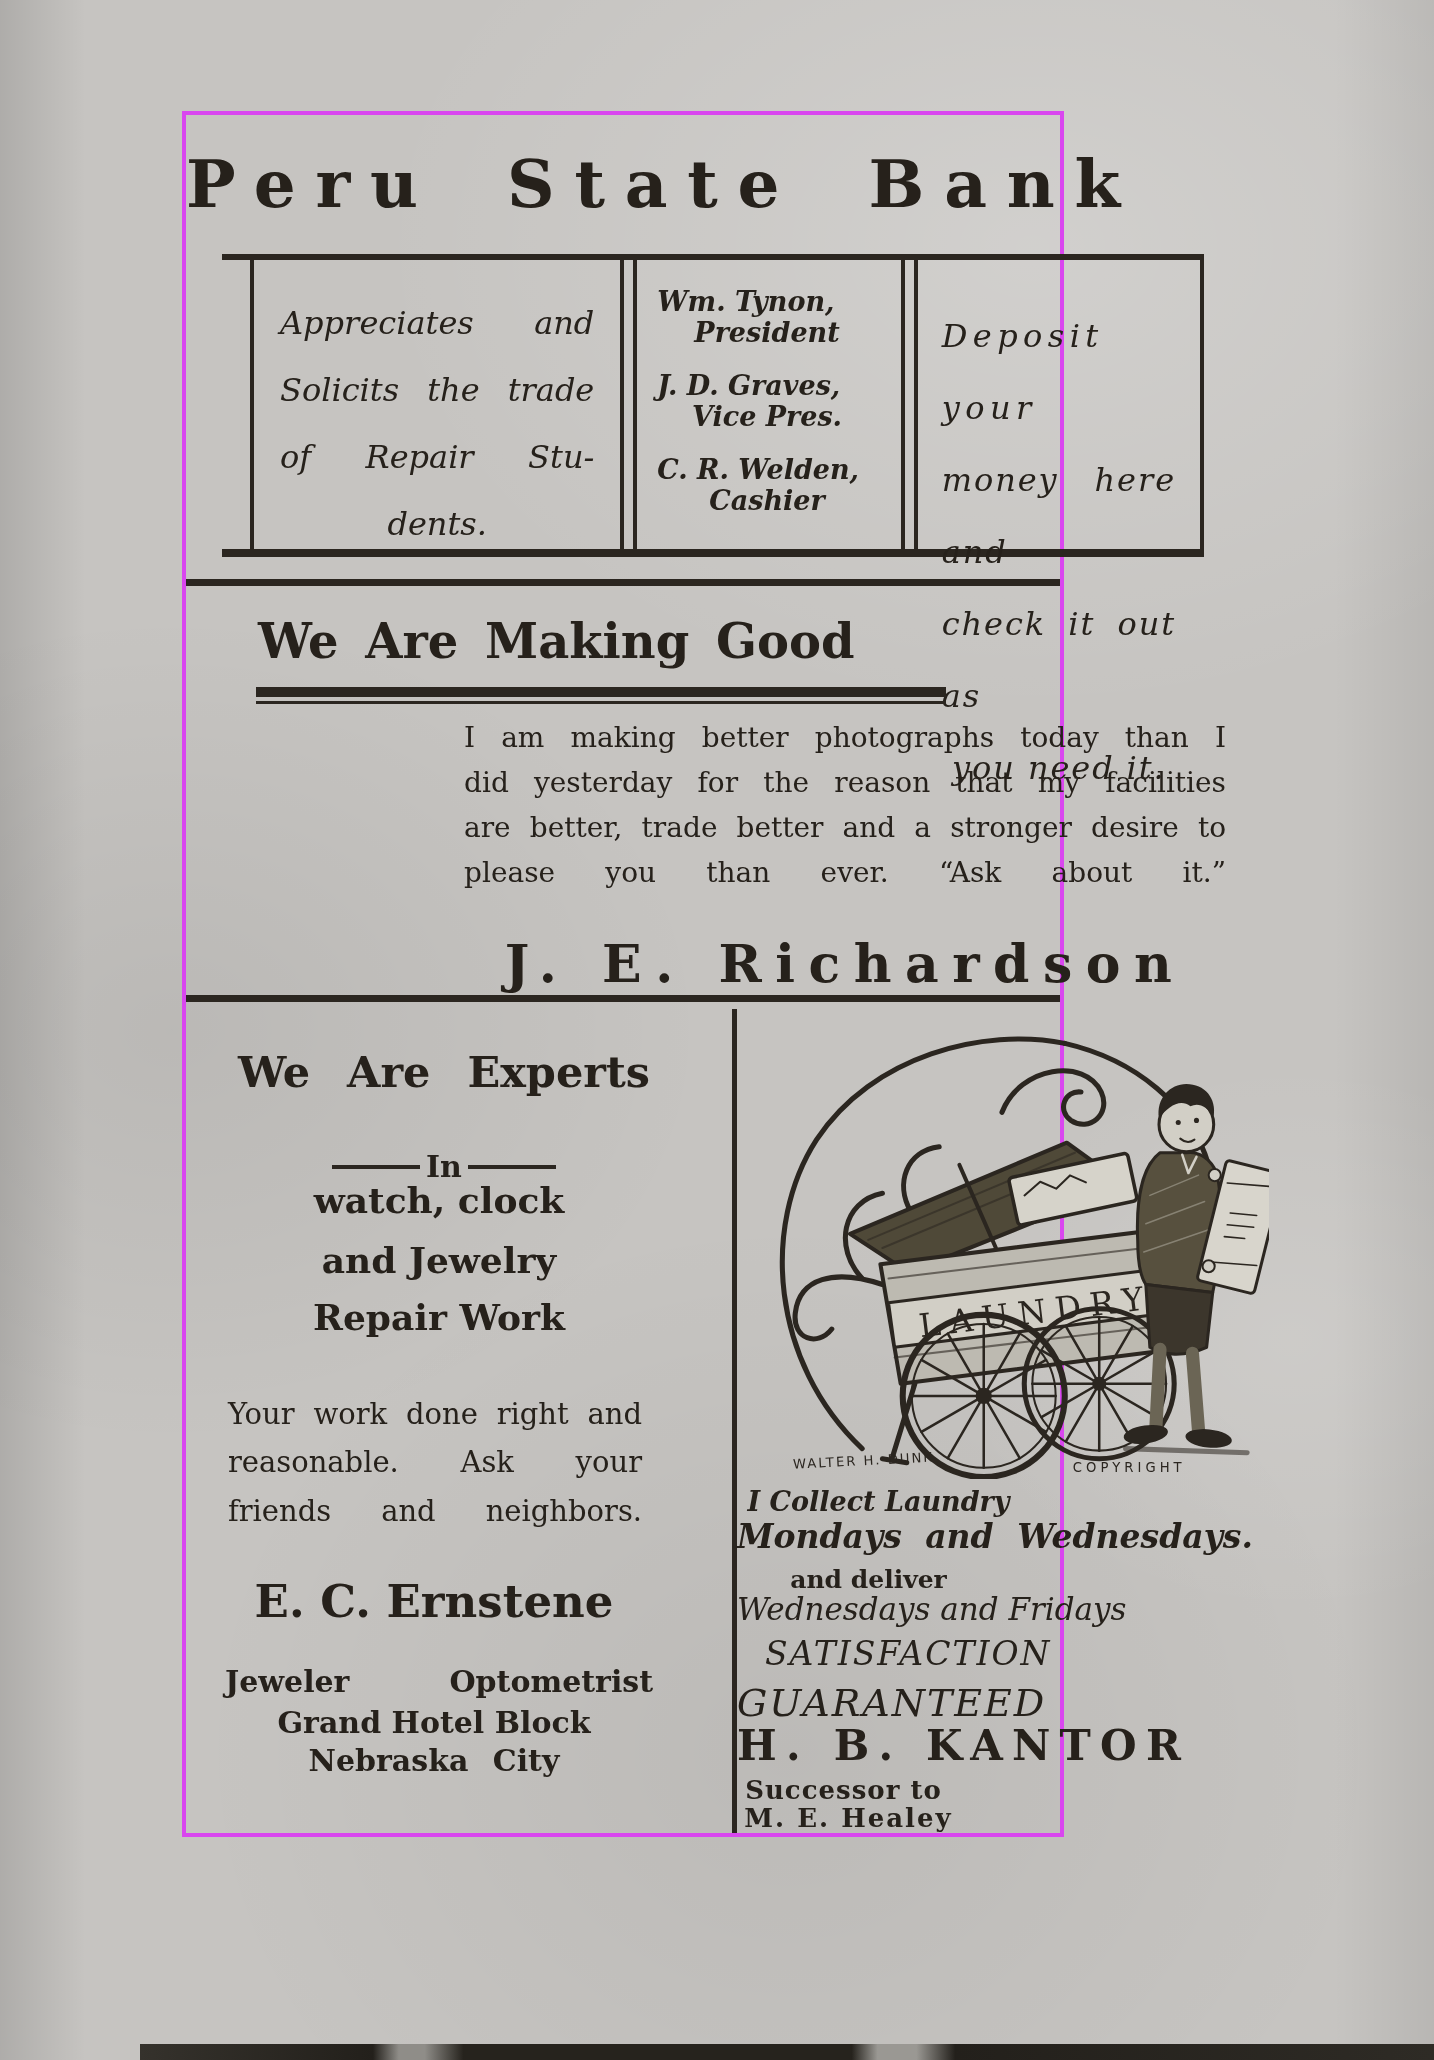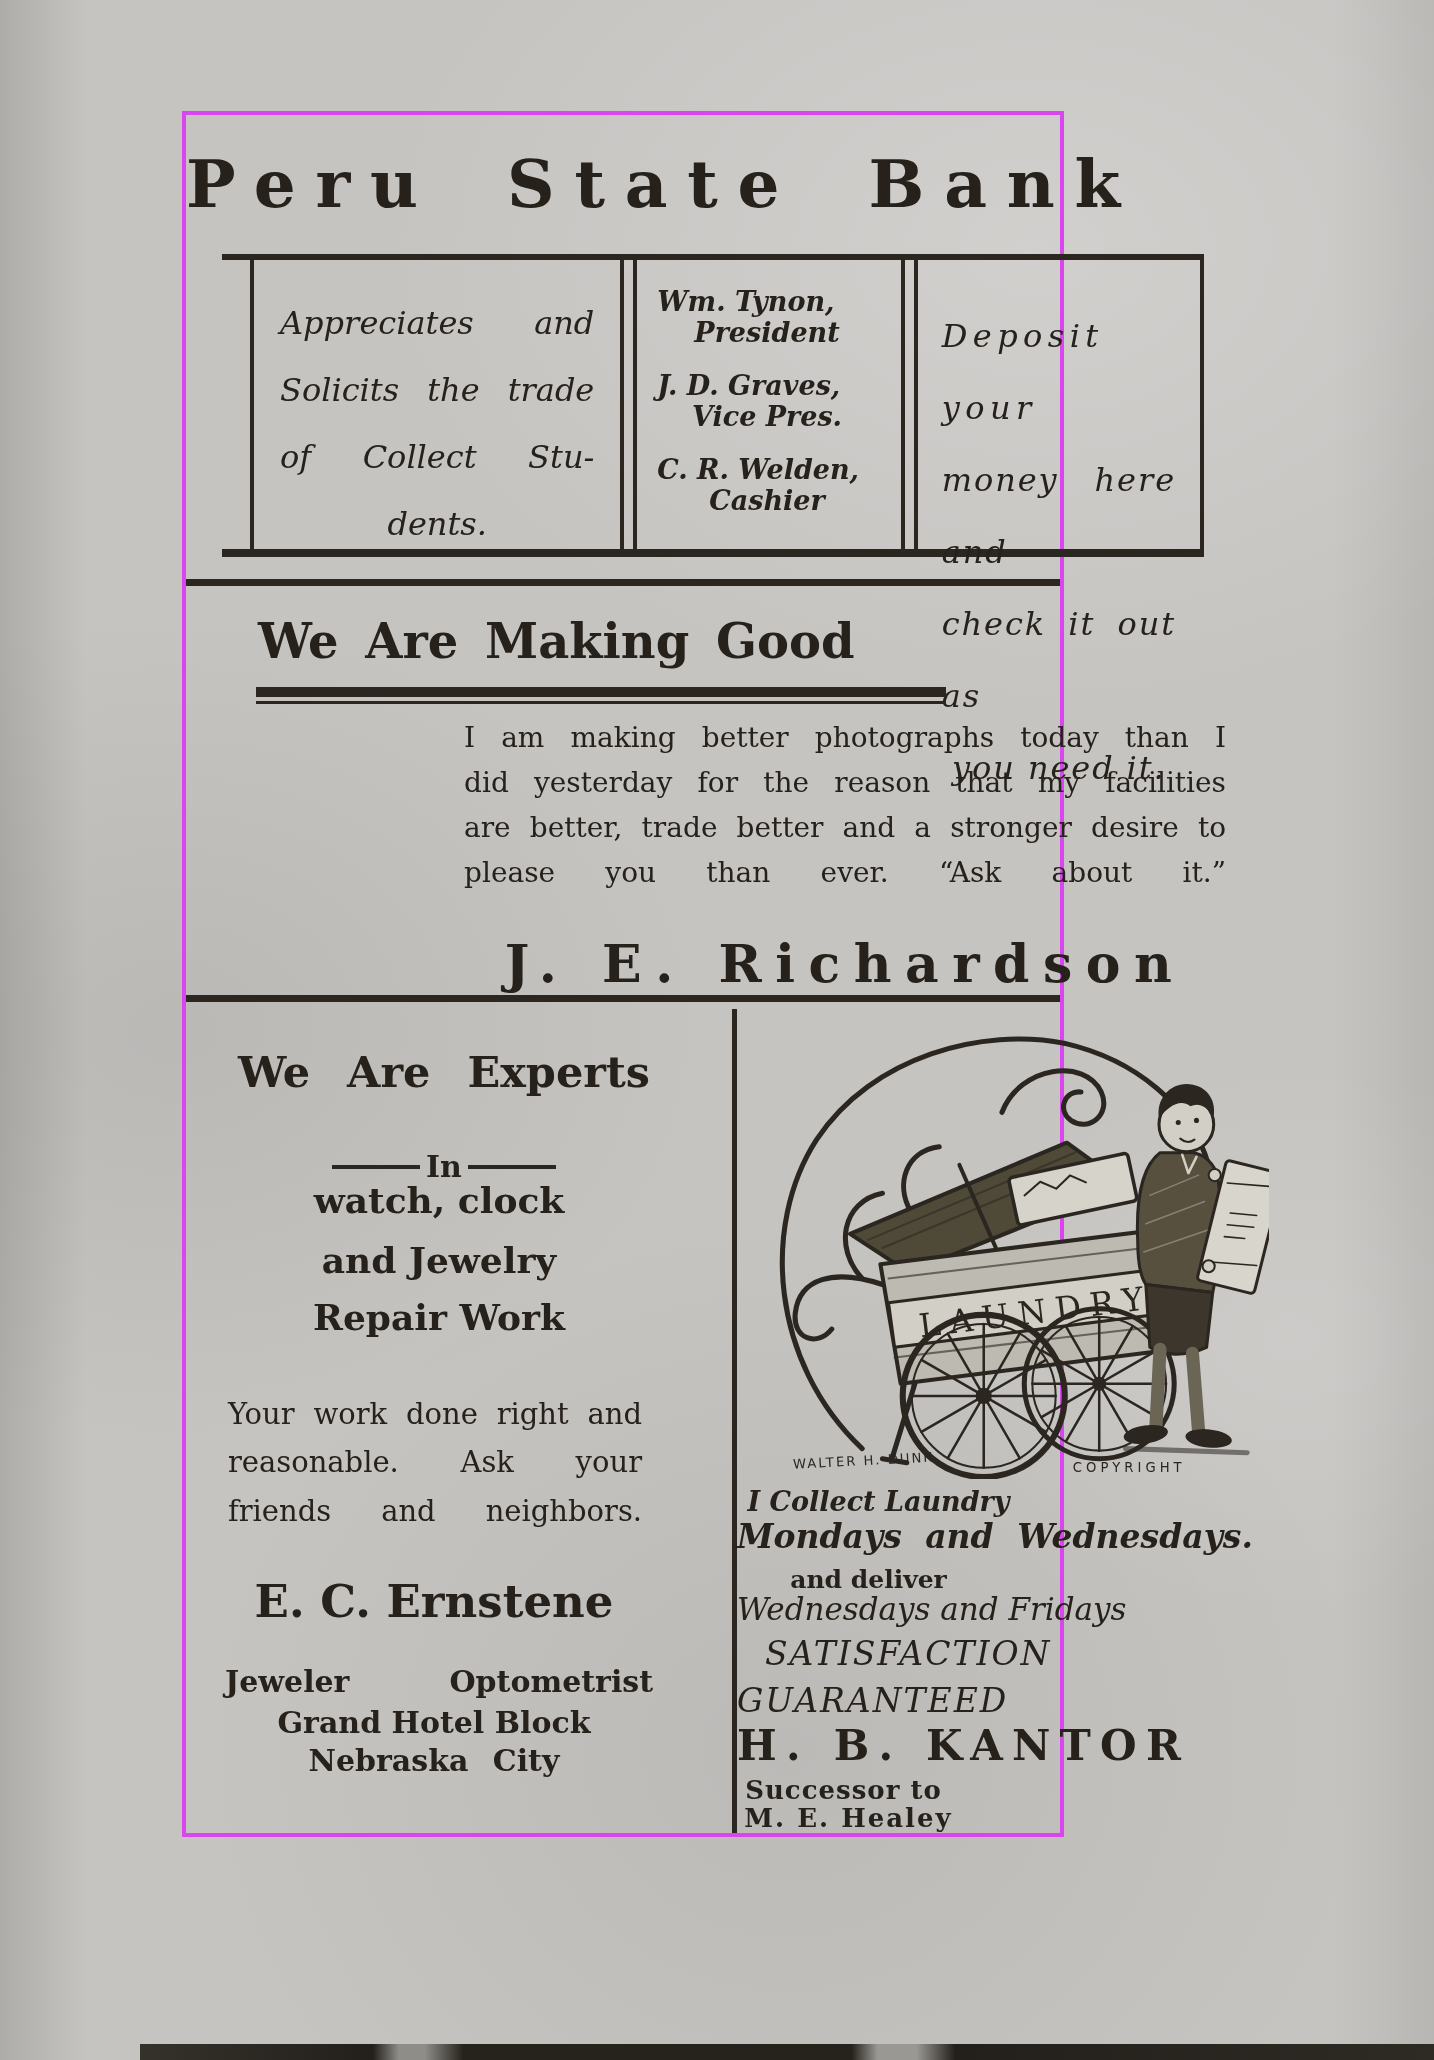--- a/index.html
+++ b/index.html
@@ -83,21 +83,21 @@
   .ex-roles { top:655px; display:flex; justify-content:center; gap:100px; font-size:30px; font-weight:bold; padding-right:40px; }
   .ex-addr1 { top:696px; font-size:30px; font-weight:bold; padding-right:50px; }
   .ex-addr2 { top:734px; font-size:30px; font-weight:bold; word-spacing:14px; padding-right:50px; }
 
   .cart-art { position:absolute; top:4px; left:2px; }
   .la-collect { top:477px; font-size:27px; font-style:italic; font-weight:600; padding-right:40px; }
   .la-days    { top:508px; font-size:33px; font-style:italic; font-weight:600; word-spacing:12px; padding-right:32px; }
   .la-deliver { top:556px; font-size:25px; font-weight:bold; padding-right:60px; }
   .la-weds    { top:582px; font-size:31px; font-style:italic; padding-right:40px; }
   .la-satis   { top:625px; font-size:33px; font-style:italic; letter-spacing:2px; text-align:left !important; padding-left:28px; }
-  .la-guar    { top:672px; font-size:33px; font-style:italic; letter-spacing:2px; text-align:left; padding-right:24px; }
+  .la-guar    { top:672px; font-size:38px; font-style:italic; letter-spacing:2px; text-align:right; padding-right:24px; }
   .la-name    { top:712px; font-size:42px; font-weight:bold; letter-spacing:.22em; padding-right:20px; }
   .la-succ    { top:766px; font-size:26px; font-weight:bold; letter-spacing:1px; padding-right:110px; }
   .la-succ2   { top:794px; font-size:26px; font-weight:bold; letter-spacing:2px; padding-right:100px; }
 
   .bottom-artifact {
     position:absolute; left:140px; right:0; top:2044px; height:16px;
     background:linear-gradient(90deg,
       #35322c 0%, #23201b 18%, #8f8d88 20%, #8f8d88 22%, #26231d 25%,
       #26231d 55%, #9a9893 57%, #9a9893 60%, #23201b 63%, #2e2b25 100%);
   }
@@ -106,21 +106,21 @@
 <body>
 
 <div class="ad-frame">
 
   <div class="bank-title">Peru State Bank</div>
 
   <div class="bank-table">
     <div class="bank-cell bank-cell-pitch">
       <div class="just">Appreciates and</div>
       <div class="just">Solicits the trade</div>
-      <div class="just">of Collect Stu-</div>
+      <div class="just">of Repair Stu-</div>
       <div class="center">dents.</div>
     </div>
     <div class="bank-cell bank-cell-officers">
       <div class="officer">
         <div class="officer-name">Wm. Tynon,</div>
         <div class="officer-title">President</div>
       </div>
       <div class="officer">
         <div class="officer-name">J. D. Graves,</div>
         <div class="officer-title">Vice Pres.</div>

